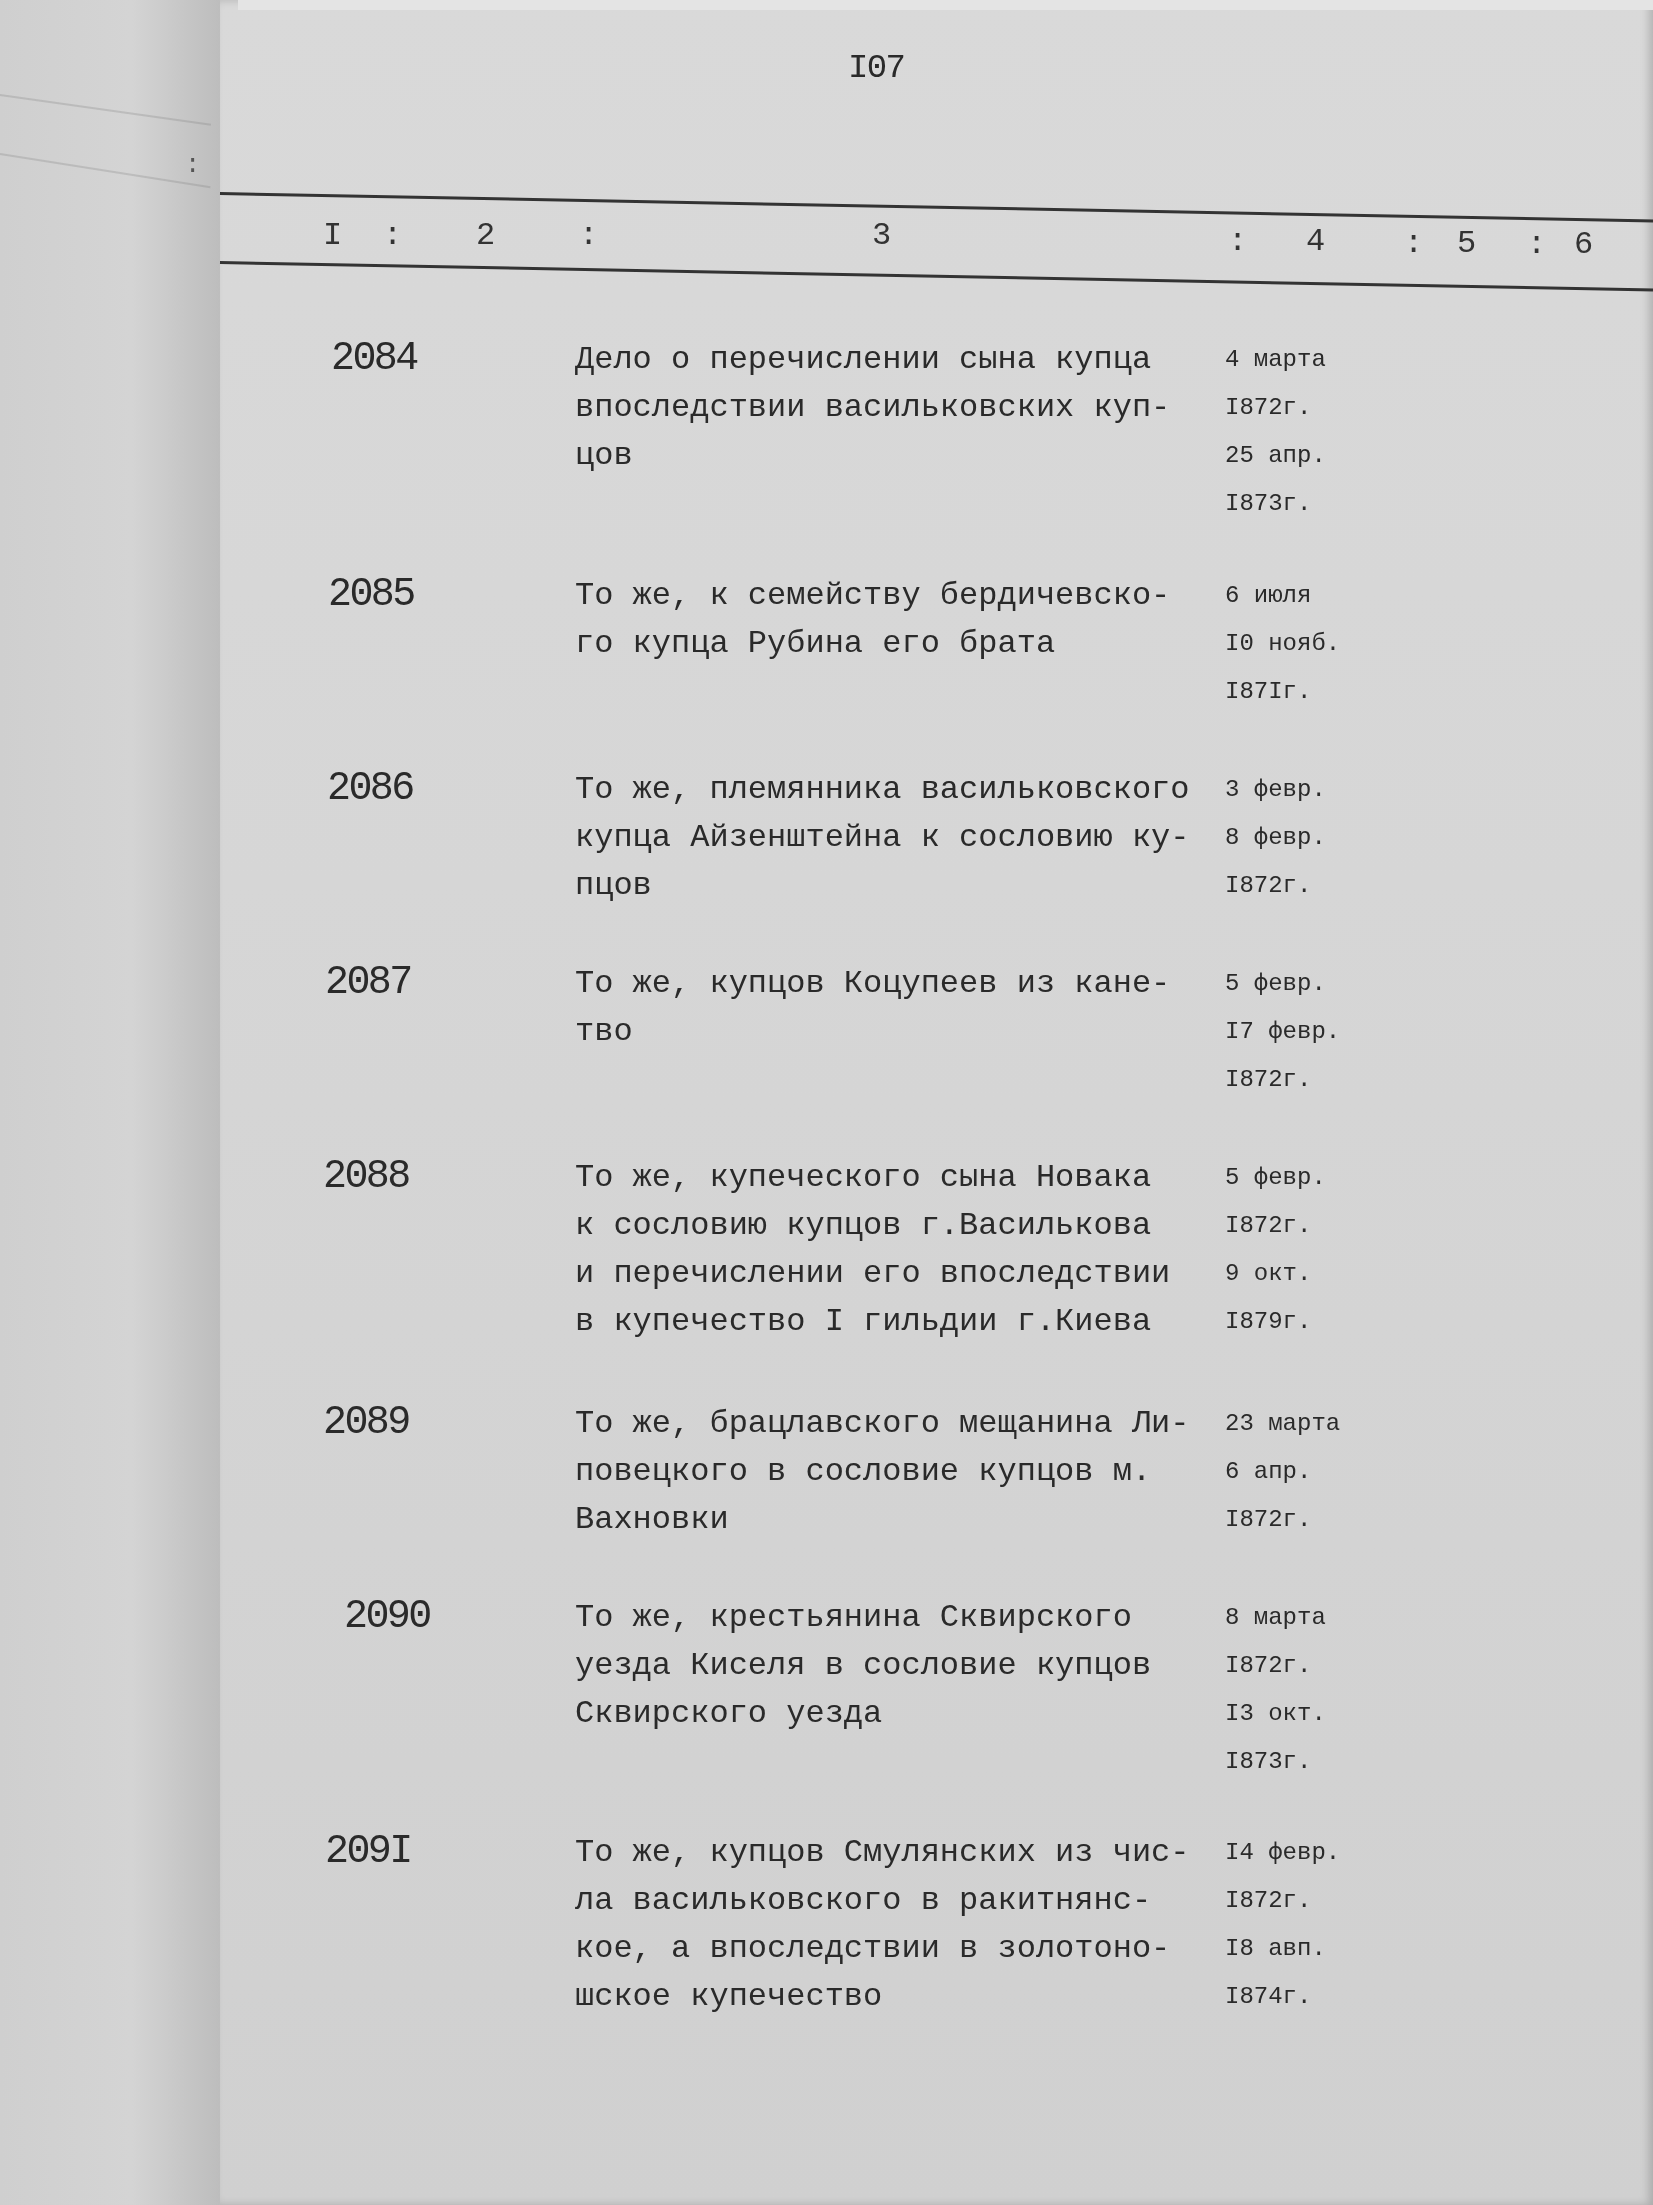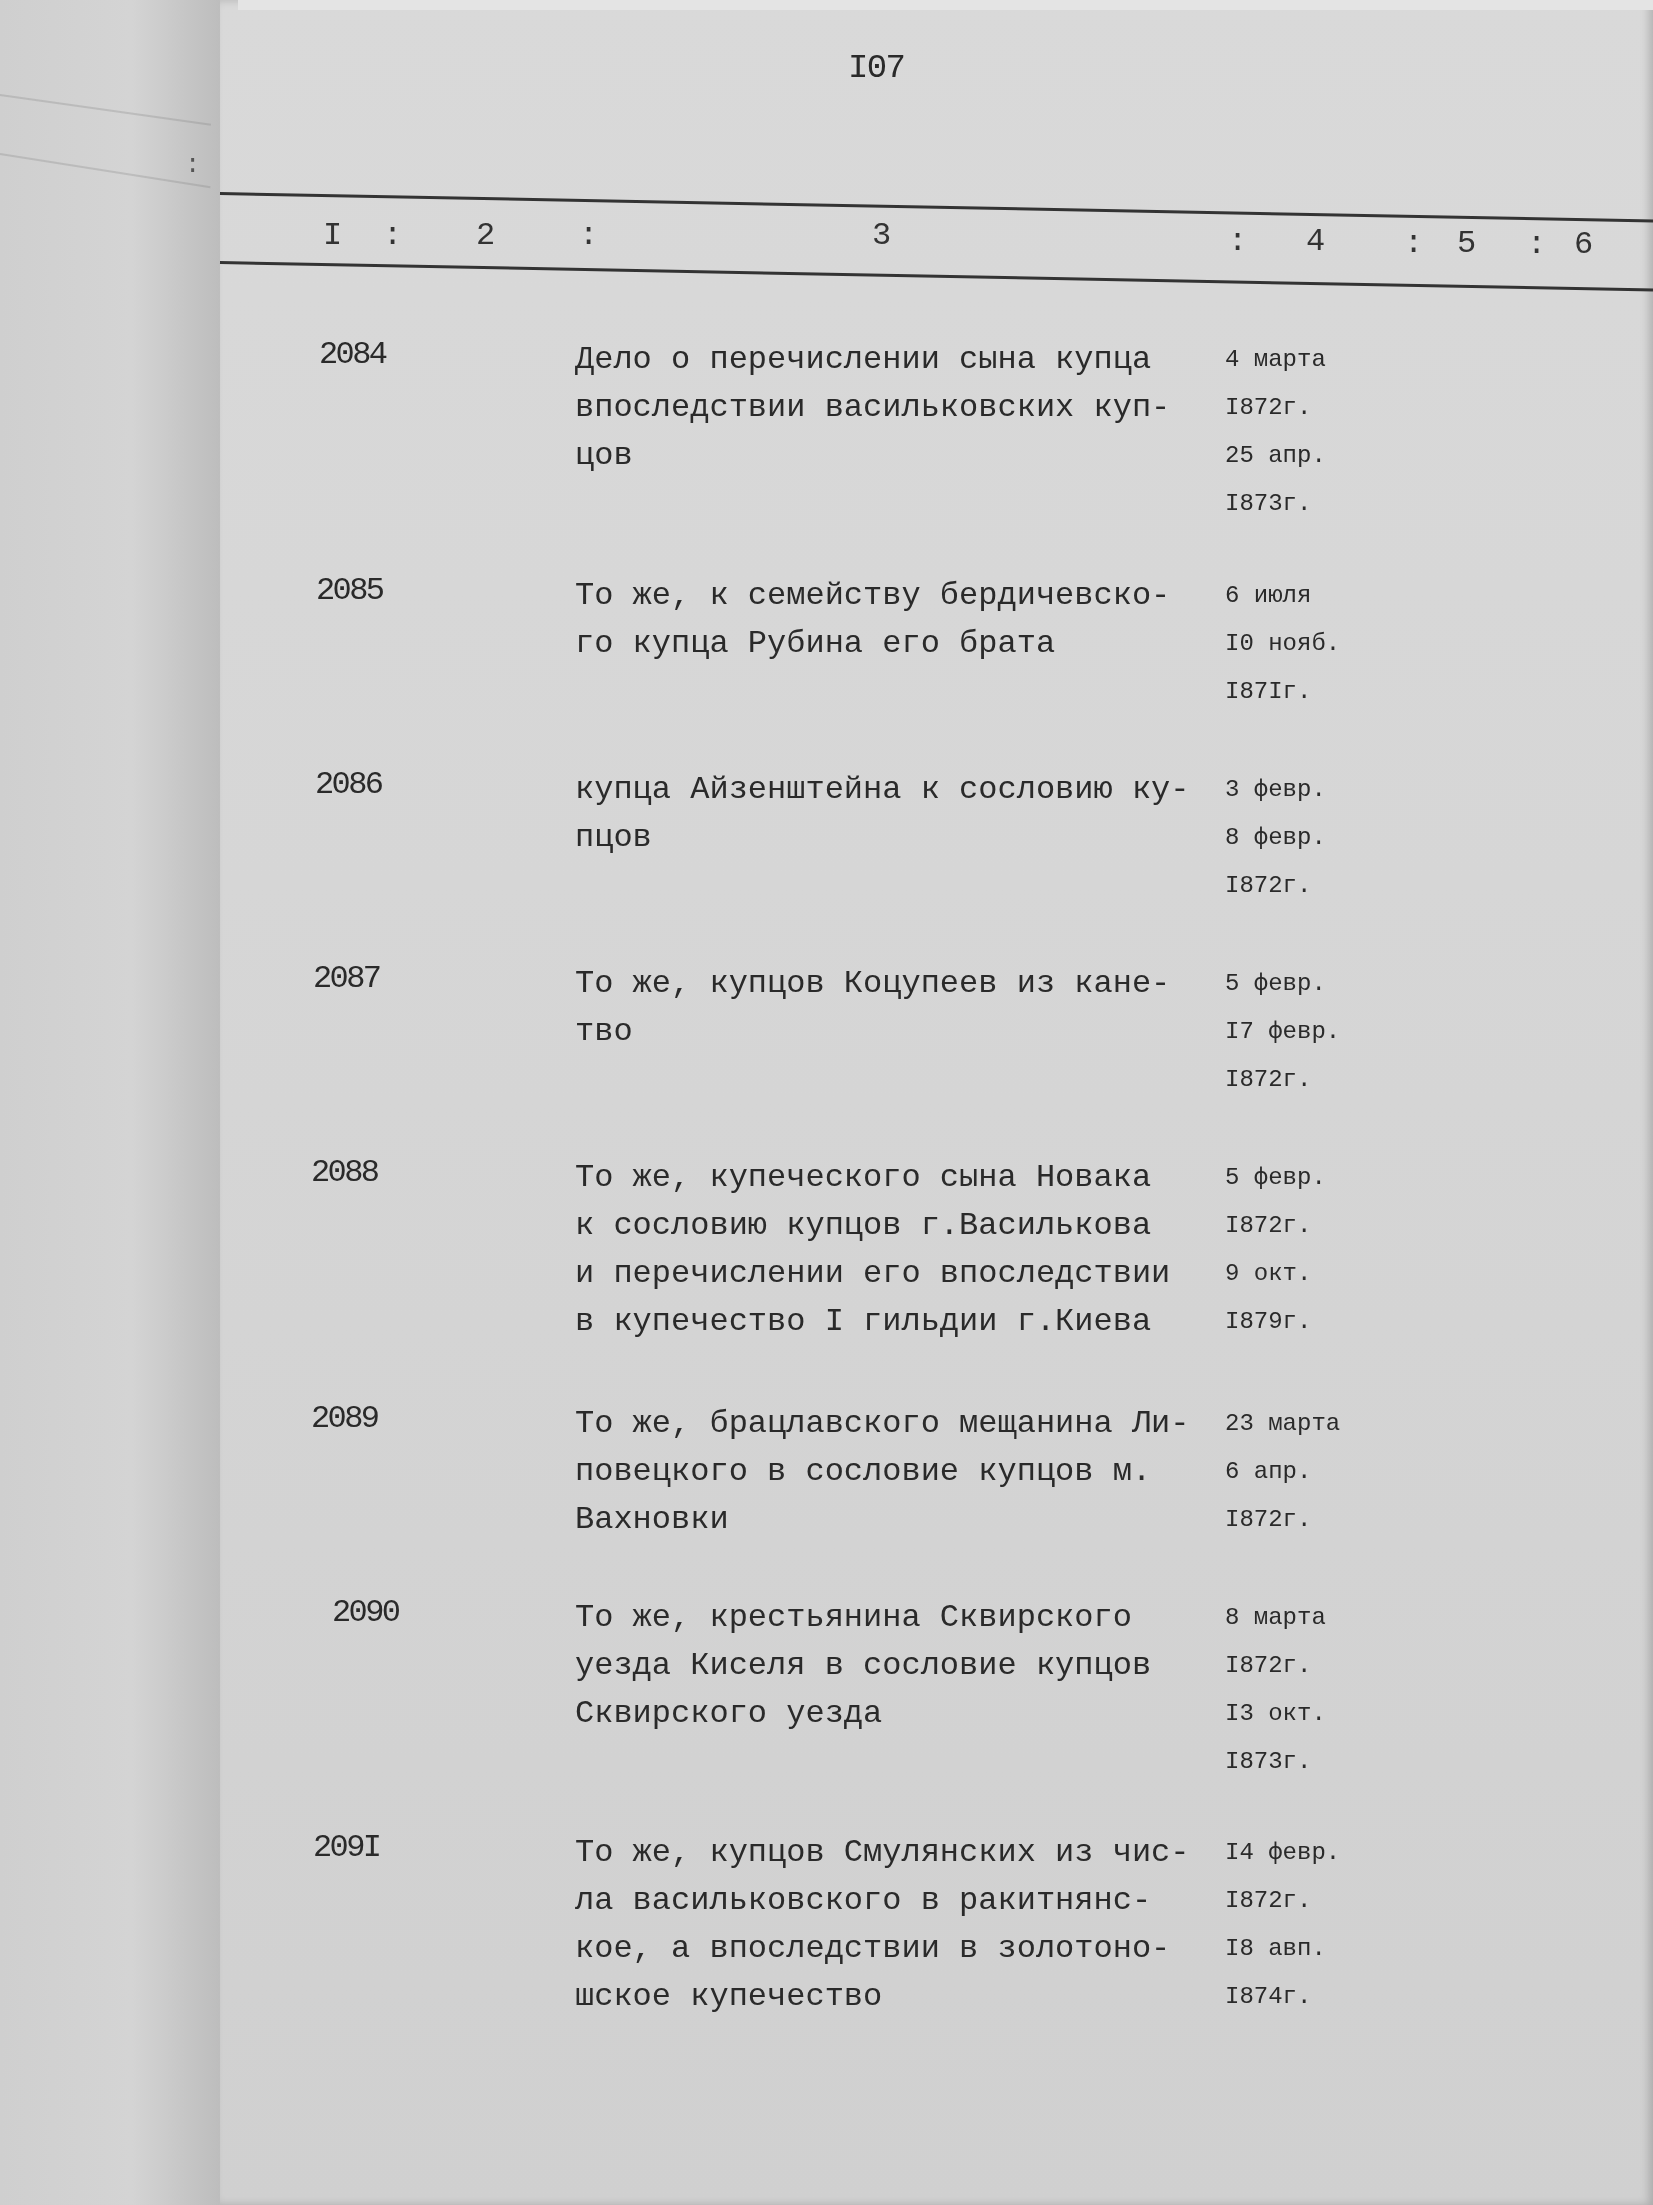--- a/index.html
+++ b/index.html
@@ -36,21 +36,21 @@
   .rule {
     position: absolute; left: 220px; width: 1434px; height: 2.6px; background: #333;
   }
   .rule.top { top: 192px; transform: rotate(1.1deg); transform-origin: left center; }
   .rule.bottom { top: 261px; transform: rotate(1.1deg); transform-origin: left center; }
   .col-head {
     position: absolute; top: 217px; font-size: 32px; color: #333;
   }
   .entry { position: absolute; left: 0; width: 1654px; }
   .entry .num {
-    position: absolute; font-size: 32px; letter-spacing: -2.6px;
+    position: absolute; font-size: 40px; letter-spacing: -2.6px; margin-left: 12px;
   }
   .entry .desc {
     position: absolute; left: 575px; font-size: 32px; line-height: 48px; white-space: pre;
   }
   .entry .dates {
     position: absolute; left: 1225px; font-size: 24px; line-height: 48px; white-space: pre;
   }
   .entry .line { display: block; }
 </style>
 </head>
@@ -90,21 +90,21 @@
       <div class="desc"><span class="line">Дело о перечислении сына купца</span><span class="line">впоследствии васильковских куп-</span><span class="line">цов</span></div>
       <div class="dates"><span class="line">4 марта</span><span class="line">I872г.</span><span class="line">25 апр.</span><span class="line">I873г.</span></div>
     </div>
     <div class="entry" style="top: 572px;">
       <span class="num" style="left: 316px;">2085</span>
       <div class="desc"><span class="line">То же, к семейству бердичевско-</span><span class="line">го купца Рубина его брата</span></div>
       <div class="dates"><span class="line">6 июля</span><span class="line">I0 нояб.</span><span class="line">I87Iг.</span></div>
     </div>
     <div class="entry" style="top: 766px;">
       <span class="num" style="left: 315px;">2086</span>
-      <div class="desc"><span class="line">купца Айзенштейна к сословию ку-</span><span class="line">пцов</span></div>
+      <div class="desc"><span class="line">То же, племянника васильковского</span><span class="line">купца Айзенштейна к сословию ку-</span><span class="line">пцов</span></div>
       <div class="dates"><span class="line">3 февр.</span><span class="line">8 февр.</span><span class="line">I872г.</span></div>
     </div>
     <div class="entry" style="top: 960px;">
       <span class="num" style="left: 313px;">2087</span>
       <div class="desc"><span class="line">То же, купцов Коцупеев из кане-</span><span class="line">тво</span></div>
       <div class="dates"><span class="line">5 февр.</span><span class="line">I7 февр.</span><span class="line">I872г.</span></div>
     </div>
     <div class="entry" style="top: 1154px;">
       <span class="num" style="left: 311px;">2088</span>
       <div class="desc"><span class="line">То же, купеческого сына Новака</span><span class="line">к сословию купцов г.Василькова</span><span class="line">и перечислении его впоследствии</span><span class="line">в купечество I гильдии г.Киева</span></div>

